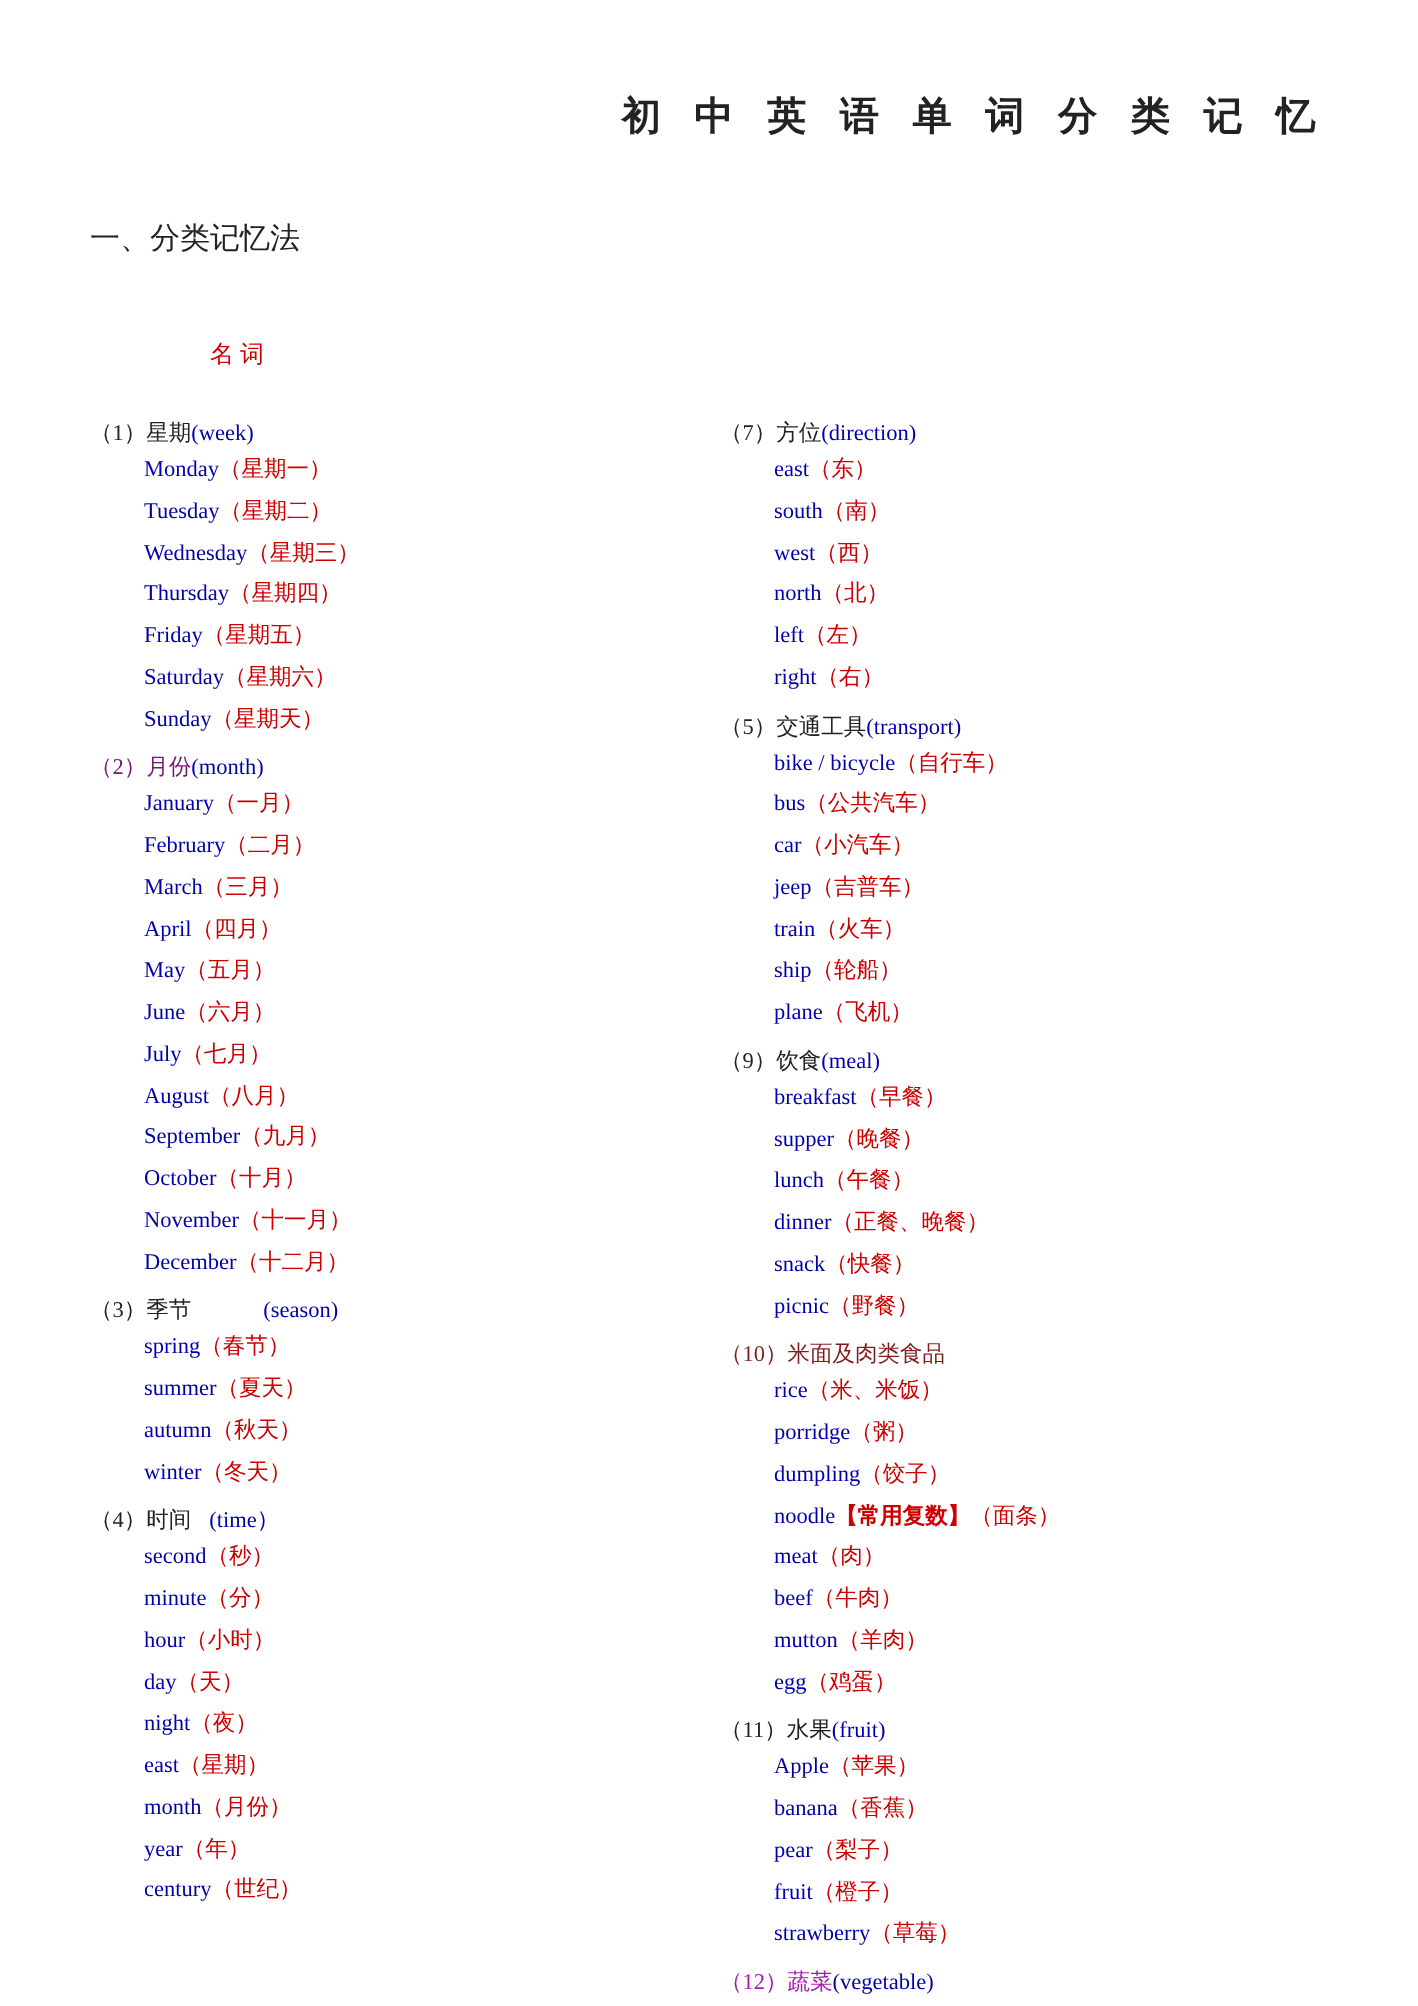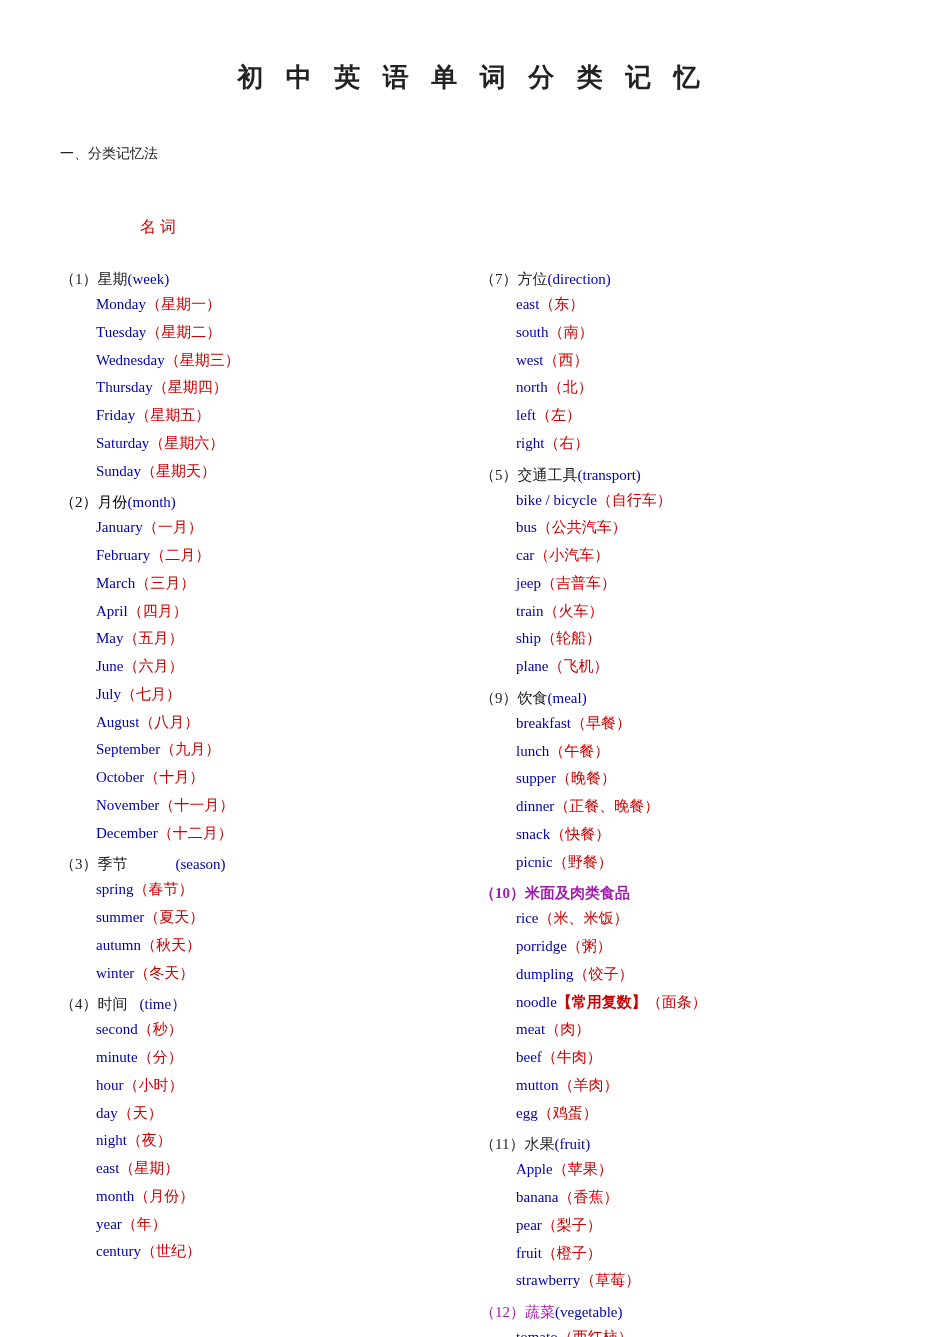--- a/index.html
+++ b/index.html
@@ -9,25 +9,25 @@
       font-size: 15px;
       color: #333;
       padding: 60px 60px 60px 60px;
     }
     .page-title {
       font-size: 26px;
       font-weight: bold;
       letter-spacing: 8px;
       color: #222;
       margin-bottom: 50px;
-      text-align: center;
+      text-align: right;
     }
     .section-label {
       color: #222;
-      font-size: 14px;
+      font-size: 20px;
       margin-bottom: 18px;
     }
     .sub-section-label {
       color: #c00;
       font-size: 16px;
       margin-bottom: 14px;
       margin-left: 40px;
       margin-top: 36px;
     }
     .two-col {
@@ -75,21 +75,21 @@
         <div class="group-title"><span style="color:#222;">（1）星期</span><span style="color:#00a;">(week)</span></div>
         <div class="item"><span class="en-word">Monday</span><span class="cn-word">（星期一）</span></div>
         <div class="item"><span class="en-word">Tuesday</span><span class="cn-word">（星期二）</span></div>
         <div class="item"><span class="en-word">Wednesday</span><span class="cn-word">（星期三）</span></div>
         <div class="item"><span class="en-word">Thursday</span><span class="cn-word">（星期四）</span></div>
         <div class="item"><span class="en-word">Friday</span><span class="cn-word">（星期五）</span></div>
         <div class="item"><span class="en-word">Saturday</span><span class="cn-word">（星期六）</span></div>
         <div class="item"><span class="en-word">Sunday</span><span class="cn-word">（星期天）</span></div>
       </div>
       <div class="group">
-        <div class="group-title"><span style="color:#000000;">（2）月份</span><span style="color:#00a;">(month)</span></div>
+        <div class="group-title"><span style="color:#701a75;">（2）月份</span><span style="color:#00a;">(month)</span></div>
         <div class="item"><span class="en-word">January</span><span class="cn-word">（一月）</span></div>
         <div class="item"><span class="en-word">February</span><span class="cn-word">（二月）</span></div>
         <div class="item"><span class="en-word">March</span><span class="cn-word">（三月）</span></div>
         <div class="item"><span class="en-word">April</span><span class="cn-word">（四月）</span></div>
         <div class="item"><span class="en-word">May</span><span class="cn-word">（五月）</span></div>
         <div class="item"><span class="en-word">June</span><span class="cn-word">（六月）</span></div>
         <div class="item"><span class="en-word">July</span><span class="cn-word">（七月）</span></div>
         <div class="item"><span class="en-word">August</span><span class="cn-word">（八月）</span></div>
         <div class="item"><span class="en-word">September</span><span class="cn-word">（九月）</span></div>
         <div class="item"><span class="en-word">October</span><span class="cn-word">（十月）</span></div>
@@ -132,28 +132,28 @@
         <div class="item"><span class="en-word">bus</span><span class="cn-word">（公共汽车）</span></div>
         <div class="item"><span class="en-word">car</span><span class="cn-word">（小汽车）</span></div>
         <div class="item"><span class="en-word">jeep</span><span class="cn-word">（吉普车）</span></div>
         <div class="item"><span class="en-word">train</span><span class="cn-word">（火车）</span></div>
         <div class="item"><span class="en-word">ship</span><span class="cn-word">（轮船）</span></div>
         <div class="item"><span class="en-word">plane</span><span class="cn-word">（飞机）</span></div>
       </div>
       <div class="group">
         <div class="group-title"><span style="color:#222;">（9）饮食</span><span style="color:#00a;">(meal)</span></div>
         <div class="item"><span class="en-word">breakfast</span><span class="cn-word">（早餐）</span></div>
+        <div class="item"><span class="en-word">supper</span><span class="cn-word">（晚餐）</span></div>
         <div class="item"><span class="en-word">lunch</span><span class="cn-word">（午餐）</span></div>
-        <div class="item"><span class="en-word">supper</span><span class="cn-word">（晚餐）</span></div>
         <div class="item"><span class="en-word">dinner</span><span class="cn-word">（正餐、晚餐）</span></div>
         <div class="item"><span class="en-word">snack</span><span class="cn-word">（快餐）</span></div>
         <div class="item"><span class="en-word">picnic</span><span class="cn-word">（野餐）</span></div>
       </div>
       <div class="group">
-        <div class="group-title"><span style="color:#a21caf;font-weight:bold;">（10）米面及肉类食品</span><span style="color:#00a;"></span></div>
+        <div class="group-title"><span style="color:#7f1d1d;">（10）米面及肉类食品</span><span style="color:#00a;"></span></div>
         <div class="item"><span class="en-word">rice</span><span class="cn-word">（米、米饭）</span></div>
         <div class="item"><span class="en-word">porridge</span><span class="cn-word">（粥）</span></div>
         <div class="item"><span class="en-word">dumpling</span><span class="cn-word">（饺子）</span></div>
         <div class="item"><span class="en-word">noodle</span><span style="color:#c00;font-weight:bold;">【常用复数】</span><span class="cn-word">（面条）</span></div>
         <div class="item"><span class="en-word">meat</span><span class="cn-word">（肉）</span></div>
         <div class="item"><span class="en-word">beef</span><span class="cn-word">（牛肉）</span></div>
         <div class="item"><span class="en-word">mutton</span><span class="cn-word">（羊肉）</span></div>
         <div class="item"><span class="en-word">egg</span><span class="cn-word">（鸡蛋）</span></div>
       </div>
       <div class="group">

